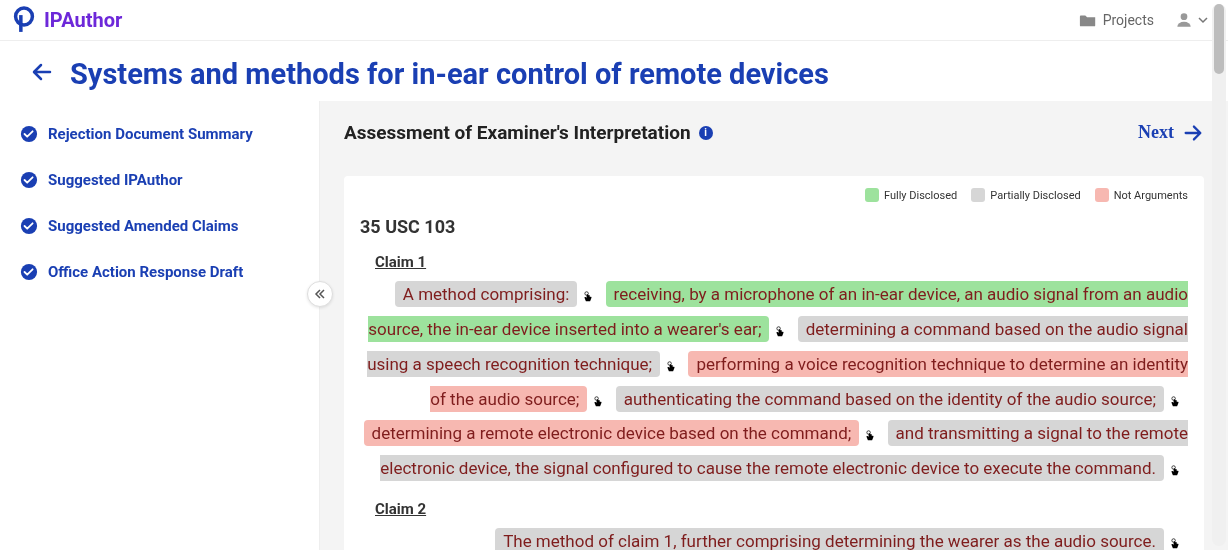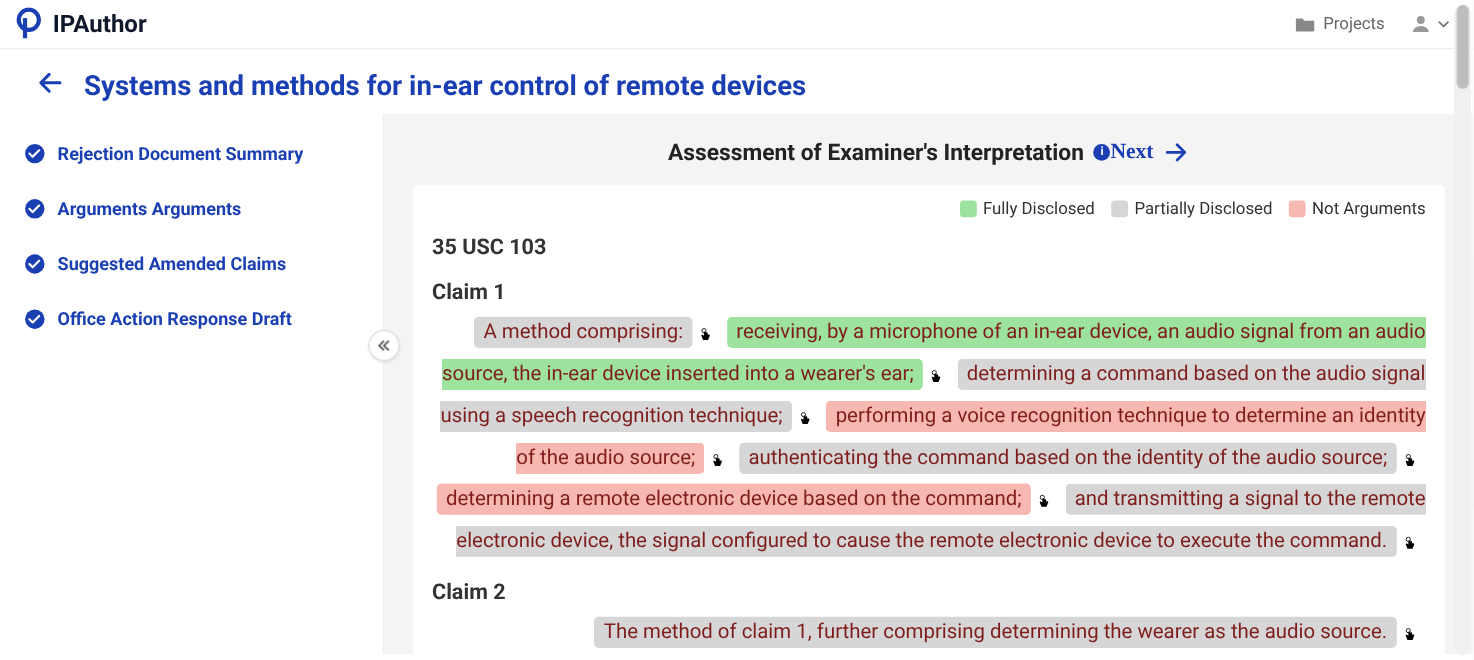--- a/index.html
+++ b/index.html
@@ -1,46 +1,46 @@
 <!DOCTYPE html>
 <html><head>
 <meta charset="utf-8">
 <style>
 * { box-sizing: border-box; margin: 0; padding: 0; }
 body { font-family: -apple-system, BlinkMacSystemFont, "Segoe UI", Roboto, Arial, sans-serif; background: #fff; color: #333; width: 1228px; height: 550px; overflow: hidden; position: relative; }
 .topbar { display: flex; align-items: center; justify-content: space-between; padding: 6px 20px 6px 10px; border-bottom: 1px solid #eee; }
 .logo-wrap { display: flex; align-items: center; gap: 6px; }
 .logo-mark { width: 28px; height: 28px; }
-.logo-text { font-size: 20px; font-weight: 700; color: #0f172a; }
+.logo-text { font-size: 20px; font-weight: 700; color: #6d28d9; }
 .top-actions { display: flex; align-items: center; gap: 20px; color: #666; }
 .top-action { display: flex; align-items: flex-end; gap: 6px; font-size: 14px; cursor: pointer; }
 .user-drop { display: flex; align-items: center; gap: 4px; cursor: pointer; }
 .title-row { display: flex; align-items: center; gap: 16px; padding: 16px 30px 10px 30px; }
 .back-btn { cursor: pointer; color: #1a3fb3; }
-.page-title { font-size: 23px; font-weight: 700; color: #1a3fb3; }
+.page-title { font-size: 29px; font-weight: 700; color: #1a3fb3; }
 .main-area { display: flex; background: #f4f4f4; height: calc(100% - 100px); position: relative; }
 .sidebar { width: 320px; background: #fff; border-right: 1px solid #eee; padding-top: 10px; }
 .sb-item { display: flex; align-items: center; gap: 10px; padding: 14px 20px; font-size: 15px; font-weight: 700; color: #1a3fb3; cursor: pointer; }
 .sb-item.active { background: #1a3fb3; color: #fff; }
 .sb-check { flex-shrink: 0; }
 .collapse-handle { position: absolute; left: 320px; top: 180px; transform: translateX(-50%); width: 26px; height: 26px; border-radius: 50%; background: #fff; border: 1px solid #ddd; display: flex; align-items: center; justify-content: center; cursor: pointer; z-index: 5; font-size: 12px; color: #555; box-shadow: 0 1px 3px rgba(0,0,0,0.1);}
 .content { flex: 1; padding: 20px 24px 0 24px; overflow-y: auto; }
-.panel-head { display: flex; align-items: center; justify-content: center; margin-bottom: 16px; }
+.panel-head { display: flex; align-items: center; justify-content: space-between; margin-bottom: 32px; }
 .panel-title { font-size: 19px; font-weight: 700; color: #222; display: flex; align-items: center; gap: 8px; }
 .info-badge { width: 14px; height: 14px; border-radius: 50%; background: #1a3fb3; color: #fff; font-size: 10px; display: inline-flex; align-items: center; justify-content: center; font-weight: 700;}
 .next-link { font-size: 18px; font-weight: 700; color: #1a3fb3; display: flex; align-items: center; gap: 8px; cursor: pointer; font-family: Liberation Serif, serif; }
 .card { background: #fff; border-radius: 4px; padding: 12px 16px 20px 16px; }
-.legend-row { display: flex; justify-content: flex-end; gap: 14px; font-size: 14px; color: #333; margin-bottom: 14px; }
+.legend-row { display: flex; justify-content: flex-end; gap: 14px; font-size: 11px; color: #333; margin-bottom: 14px; }
 .legend-item { display: flex; align-items: center; gap: 5px; }
 .swatch { width: 14px; height: 14px; border-radius: 3px; }
 .sw-full { background: #9de29d; }
 .sw-partial { background: #d6d6d6; }
 .sw-not { background: #f7b8b1; }
 .section-title { font-size: 18px; font-weight: 700; margin-bottom: 16px; }
-.claim-label { font-size: 18px; font-weight: 700; margin: 14px 0 6px 0; }
+.claim-label { font-size: 15px; font-weight: 700; margin: 14px 0 6px 15px; text-decoration: underline; }
 .claim-body { font-size: 17px; line-height: 2.05; color: #7f1d1d; text-align: right; }
 .seg { display: inline; padding: 3px 8px; border-radius: 4px; margin-right: 2px; position: relative; }
 .seg.full { background: #9de29d; }
 .seg.partial { background: #d6d6d6; }
 .seg.not { background: #f7b8b1; }
 .tap { display: inline-block; width: 14px; height: 14px; vertical-align: -4px; margin-left: 2px; margin-right: 6px; position: relative; }
 .tap svg { width: 14px; height: 14px; }
 .scrollbar { position: absolute; right: 2px; top: 4px; width: 14px; height: calc(100% - 8px); background: #f0f0f0; border-radius: 7px; }
 .scroll-thumb { position: absolute; top: 0; left: 2px; width: 10px; height: 70px; background: #bdbdbd; border-radius: 5px; }
 </style>
@@ -91,21 +91,21 @@
       <circle cx="10" cy="10" r="9" fill="#1a3fb3"></circle>
       <path d="M5 10 l3 3 l6 -6" fill="none" stroke="#fff" stroke-width="2" stroke-linecap="round" stroke-linejoin="round"></path>
     </svg>
     <span style="flex:1">Rejection Document Summary</span>
       </div>
       <div class="sb-item">
     <svg class="sb-check" width="18" height="18" viewBox="0 0 20 20">
       <circle cx="10" cy="10" r="9" fill="#1a3fb3"></circle>
       <path d="M5 10 l3 3 l6 -6" fill="none" stroke="#fff" stroke-width="2" stroke-linecap="round" stroke-linejoin="round"></path>
     </svg>
-    <span style="flex:1">Arguments Arguments</span>
+    <span style="flex:1">Suggested IPAuthor</span>
       </div>
       <div class="sb-item">
     <svg class="sb-check" width="18" height="18" viewBox="0 0 20 20">
       <circle cx="10" cy="10" r="9" fill="#1a3fb3"></circle>
       <path d="M5 10 l3 3 l6 -6" fill="none" stroke="#fff" stroke-width="2" stroke-linecap="round" stroke-linejoin="round"></path>
     </svg>
     <span style="flex:1">Suggested Amended Claims</span>
       </div>
       <div class="sb-item">
     <svg class="sb-check" width="18" height="18" viewBox="0 0 20 20">

